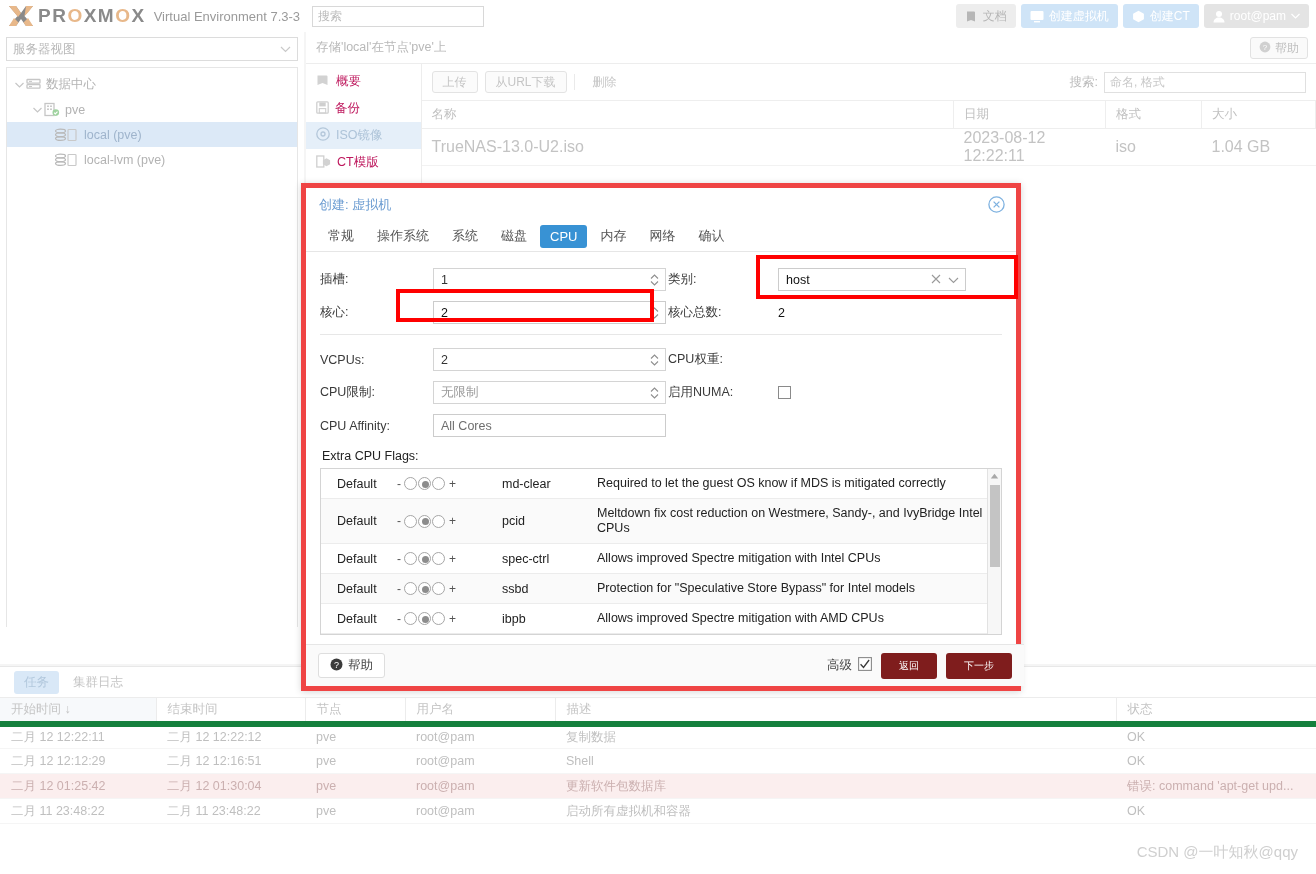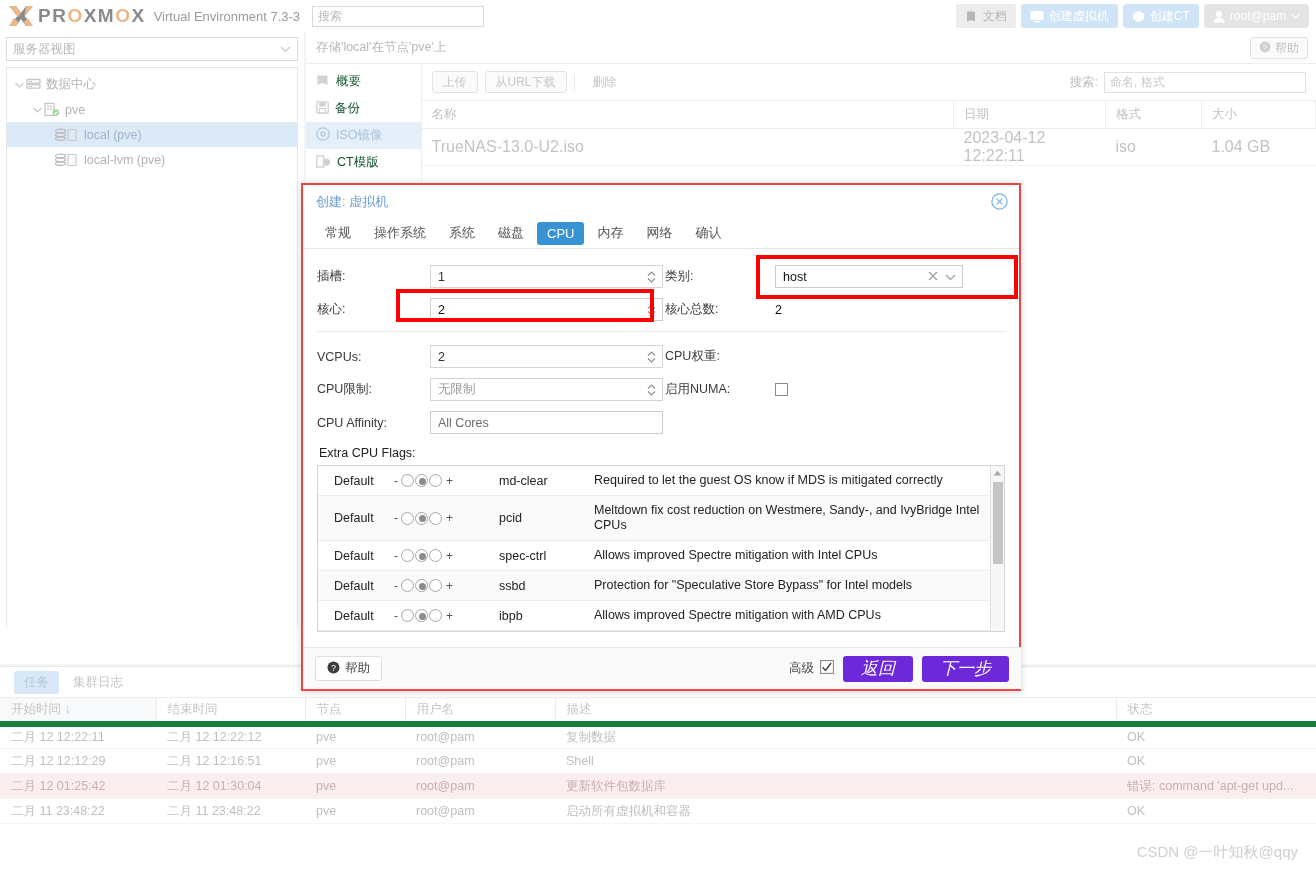--- a/index.html
+++ b/index.html
@@ -77,21 +77,21 @@
   .mp-help {
     position: absolute; right: 8px; top: 5px; height: 22px;
     display: flex; align-items: center; gap: 4px; padding: 0 8px;
     border: 1px solid #e2e2e2; border-radius: 3px; background: #fafafa;
     color: #c0c0c0; font-size: 12px; cursor: pointer;
   }
   .mp-body { display: flex; height: 601px; border-top: 1px solid #ededed; }
   .mp-nav { width: 116px; border-right: 1px solid #ededed; padding-top: 4px; }
   .navitem {
     height: 27px; display: flex; align-items: center; gap: 6px;
-    padding-left: 10px; font-size: 12.5px; color: #14532d; cursor: pointer;
+    padding-left: 10px; font-size: 12.5px; color: #be185d; cursor: pointer;
   }
   .navitem.sel { background: #e5eff9; color: #adc3d8; }
   .mp-main { flex: 1; }
   .mp-toolbar {
     height: 36px; display: flex; align-items: center; gap: 7px;
     padding: 0 10px; position: relative;
   }
   .tbbtn {
     height: 22px; padding: 0 10px; border: 1px solid #e3e3e3;
     border-radius: 3px; background: #fbfbfb; color: #c5c5c5;
@@ -140,21 +140,21 @@
   .ttable th.sorted { background: #f7f9fb; }
   .ttable td {
     height: 25px; font-size: 12.5px; color: #bfbfbf; padding-left: 11px;
     border-bottom: 1px solid #f5f5f5;
   }
   .ttable tr.err td { background: #fbeeee; color: #cbb0b0; }
 
   
   .modal {
     position: absolute; left: 301px; top: 183px; width: 720px; height: 508px;
-    background: #fff; border: 2px solid #ef4444;
+    background: #fff; border: 5px solid #ef4444;
     box-shadow: 0 1px 7px rgba(0,0,0,0.16); z-index: 50;
   }
   .m-head {
     height: 33px; display: flex; align-items: center;
     padding-left: 13px; color: #6a9bd1; font-size: 13px; position: relative;
   }
   .m-close { position: absolute; right: 11px; top: 8px; cursor: pointer; }
   .m-tabs {
     height: 31px; display: flex; align-items: center; gap: 3px; padding-left: 12px;
     border-bottom: 1px solid #e6e6e6;
@@ -237,24 +237,23 @@
     display: flex; align-items: center; padding: 0 12px;
   }
   .helpbtn {
     height: 25px; padding: 0 11px; border: 1px solid #dedede; background: #fff;
     border-radius: 3px; display: flex; align-items: center; gap: 5px;
     font-size: 12.5px; color: #444; cursor: pointer;
   }
   .foot-right { margin-left: auto; display: flex; align-items: center; gap: 9px; }
   .adv { display: flex; align-items: center; gap: 6px; font-size: 12.5px; color: #444; }
   .bbtn {
-    height: 26px; padding: 0 18px; background: #6d28d9; color: #fff;
-    border: none; border-radius: 3px; font-size: 17px; cursor: pointer;
+    height: 26px; padding: 0 18px; background: #7f1d1d; color: #fff;
+    border: none; border-radius: 3px; font-size: 10px; cursor: pointer;
     font-family: "Liberation Sans", sans-serif;
-    font-style: italic;
   }
 
   
   .annot {
     position: absolute; border: 4px solid #FF0000; z-index: 60; pointer-events: none;
   }
   #annot-cores { left: 396px; top: 289px; width: 258px; height: 33px; }
   #annot-type  { left: 756px; top: 255px; width: 262px; height: 44px; }
 
   .watermark {
@@ -482,21 +481,21 @@
             <tr>
               <th>名称</th>
               <th>日期</th>
               <th>格式</th>
               <th>大小</th>
             </tr>
           </thead>
           <tbody>
             <tr>
               <td>TrueNAS-13.0-U2.iso</td>
-              <td>2023-04-12 12:22:11</td>
+              <td>2023-08-12 12:22:11</td>
               <td>iso</td>
               <td>1.04 GB</td>
             </tr>
           </tbody>
         </table>
       </div>
 
     </div>
   </div>
 

